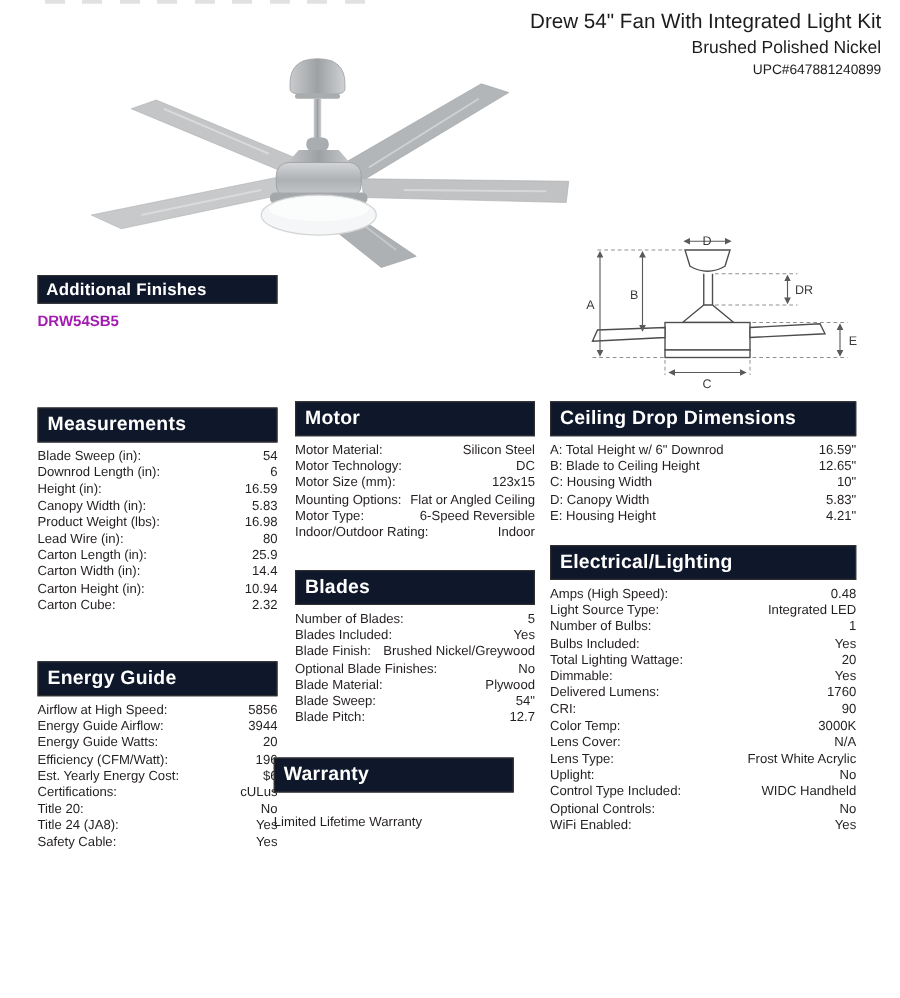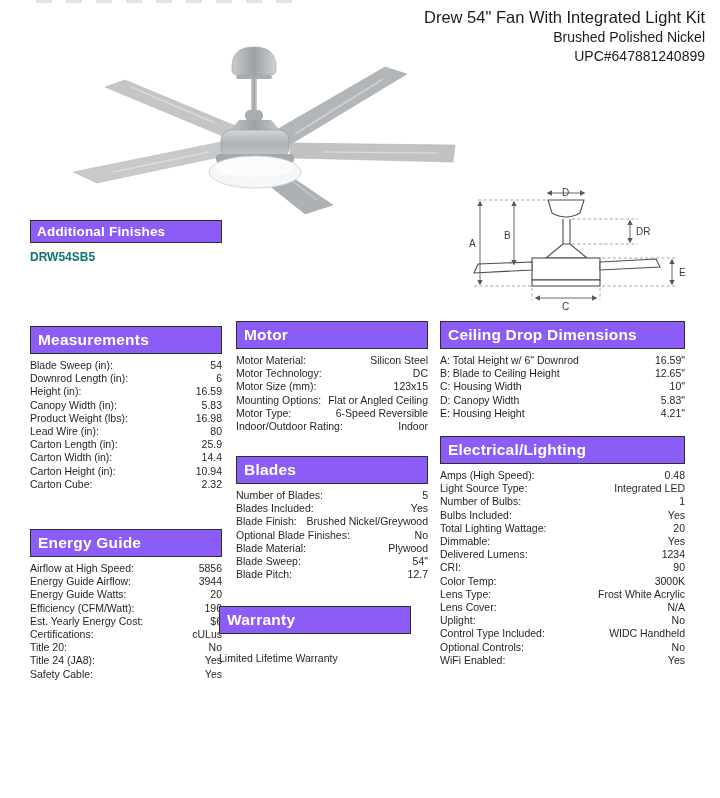--- a/index.html
+++ b/index.html
@@ -9,41 +9,41 @@
   }
   
   .logo-strip{
     position:absolute;top:0;left:36px;width:258px;height:3px;opacity:.55;
     background:repeating-linear-gradient(to right,#c9c9c9 0 16px,transparent 16px 30px);
   }
   
   .title-block{position:absolute;top:7px;right:15px;text-align:right;color:#1c1c1c;}
   .title-block .t1{font-size:16.5px;line-height:21px;}
   .title-block .t2{font-size:14px;line-height:19px;}
-  .title-block .t3{font-size:14px;line-height:19px;}
+  .title-block .t3{font-size:11px;line-height:19px;}
 
   .fan-art{position:absolute;left:33px;top:24px;width:432px;height:192px;}
   .drop-diagram{position:absolute;left:460px;top:182px;width:252px;height:132px;}
 
   
   .spec{position:absolute;}
   .sec-head{
-    background:#8b5cf6;color:#ffffff;font-weight:bold;font-size:15.5px;
+    background:#0f172a;color:#ffffff;font-weight:bold;font-size:15.5px;
     padding:4px 6px 4px 7px;border:1px solid #2e2e30;letter-spacing:.2px;
     white-space:nowrap;overflow:hidden;
   }
   .sec-head.small{font-size:13.5px;padding:3px 6px;}
   .rows{padding-top:5px;}
   .spec-row{
     display:flex;justify-content:space-between;align-items:flex-start;
     font-size:10.5px;line-height:13.2px;white-space:nowrap;
   }
   .spec-row .lbl{text-align:left;}
   .spec-row .val{text-align:right;}
-  .model-line{font-size:12px;font-weight:bold;margin-top:7px;color:#0f766e;}
+  .model-line{font-size:12px;font-weight:bold;margin-top:7px;color:#a21caf;}
   .plain-line{font-size:10.5px;margin-top:18px;}
 
   
   #sec-additional{left:30px;top:220px;width:192px;}
   #sec-measurements{left:30px;top:326px;width:192px;}
   #sec-energy{left:30px;top:529px;width:192px;}
   #sec-motor{left:236px;top:321px;width:192px;}
   #sec-blades{left:236px;top:456px;width:192px;}
   #sec-warranty{left:219px;top:606px;width:192px;}
   #sec-ceiling{left:440px;top:321px;width:245px;}
@@ -359,39 +359,39 @@
         <div class="spec-row">
           <span class="lbl">Total Lighting Wattage:</span>
           <span class="val">20</span>
         </div>
         <div class="spec-row">
           <span class="lbl">Dimmable:</span>
           <span class="val">Yes</span>
         </div>
         <div class="spec-row">
           <span class="lbl">Delivered Lumens:</span>
-          <span class="val">1234</span>
+          <span class="val">1760</span>
         </div>
         <div class="spec-row">
           <span class="lbl">CRI:</span>
           <span class="val">90</span>
         </div>
         <div class="spec-row">
           <span class="lbl">Color Temp:</span>
           <span class="val">3000K</span>
         </div>
         <div class="spec-row">
+          <span class="lbl">Lens Cover:</span>
+          <span class="val">N/A</span>
+        </div>
+        <div class="spec-row">
           <span class="lbl">Lens Type:</span>
           <span class="val">Frost White Acrylic</span>
         </div>
         <div class="spec-row">
-          <span class="lbl">Lens Cover:</span>
-          <span class="val">N/A</span>
-        </div>
-        <div class="spec-row">
           <span class="lbl">Uplight:</span>
           <span class="val">No</span>
         </div>
         <div class="spec-row">
           <span class="lbl">Control Type Included:</span>
           <span class="val">WIDC Handheld</span>
         </div>
         <div class="spec-row">
           <span class="lbl">Optional Controls:</span>
           <span class="val">No</span>

